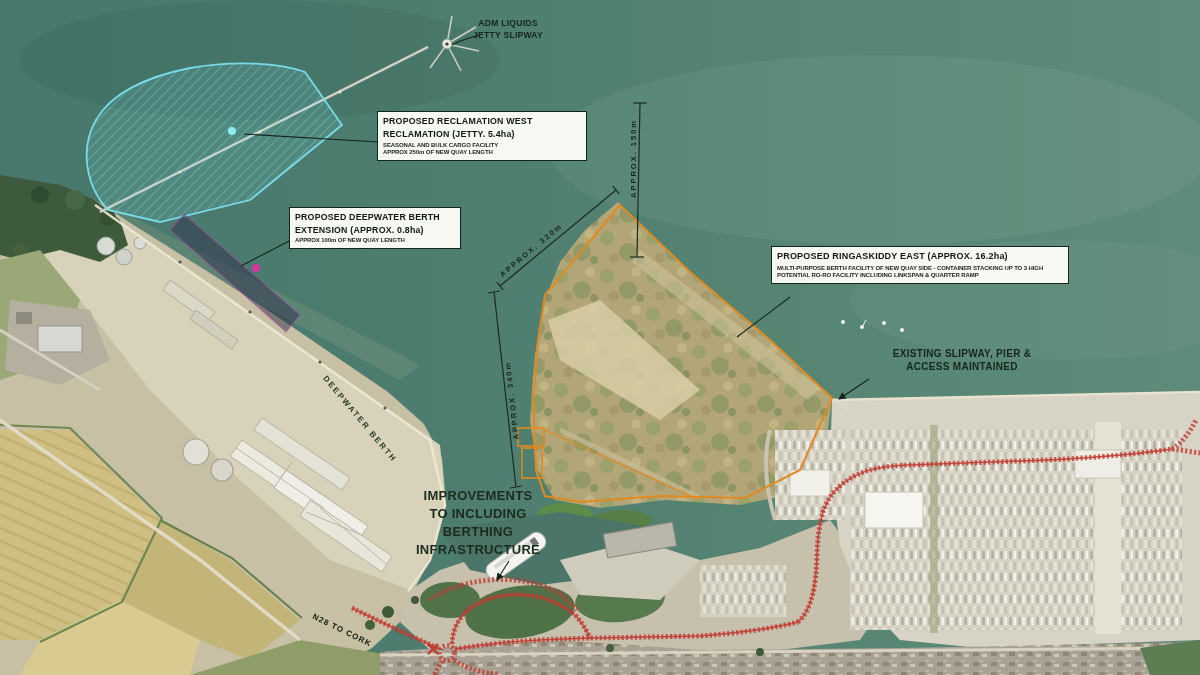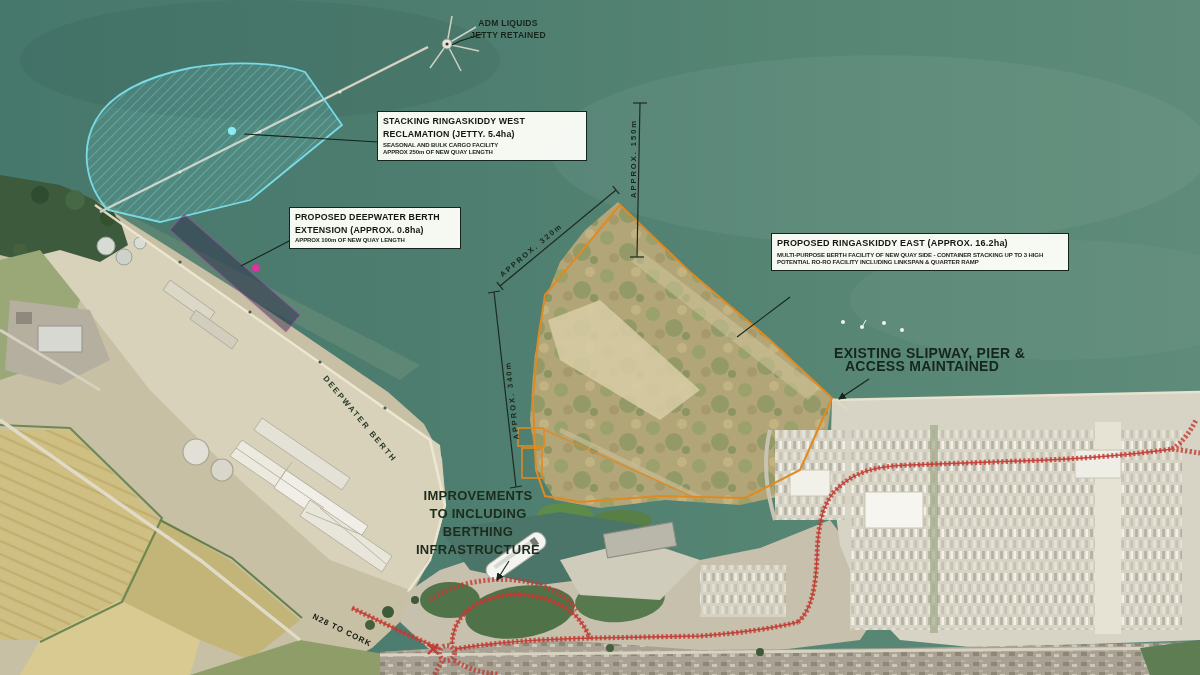--- a/index.html
+++ b/index.html
@@ -251,43 +251,43 @@
     <path d="M378,142 L244,134"></path>
     <path d="M291,240 L241,266"></path>
     <path d="M790,297 L737,337"></path>
     <path d="M869,379 L839,399" marker-end="url(#arrow)"></path>
     <path d="M509,561 L497,580" marker-end="url(#arrow)"></path>
   </g>
 </svg>
 
 <div class="lbl plain" style="left:446px;top:17px;width:124px;font-size:8.5px;line-height:12px;">
   <div>ADM LIQUIDS</div>
-  <div>JETTY RETAINED</div>
+  <div>JETTY SLIPWAY</div>
 </div>
 
 <div class="box" style="left:377px;top:111px;width:198px;">
-  <div class="t">STACKING RINGASKIDDY WEST</div>
+  <div class="t">PROPOSED RECLAMATION WEST</div>
   <div class="t">RECLAMATION (JETTY. 5.4ha)</div>
   <div class="s" style="margin-top:2px;">SEASONAL AND BULK CARGO FACILITY</div>
   <div class="s">APPROX 250m OF NEW QUAY LENGTH</div>
 </div>
 
 <div class="box" style="left:289px;top:207px;width:160px;">
   <div class="t">PROPOSED DEEPWATER BERTH</div>
   <div class="t">EXTENSION (APPROX. 0.8ha)</div>
   <div class="s" style="margin-top:1px;">APPROX 100m OF NEW QUAY LENGTH</div>
 </div>
 
-<div class="box" style="left:771px;top:233px;width:286px;">
+<div class="box" style="left:771px;top:246px;width:286px;">
   <div class="t" style="font-size:9px;">PROPOSED RINGASKIDDY EAST (APPROX. 16.2ha)</div>
   <div class="s" style="margin-top:2px;">MULTI-PURPOSE BERTH FACILITY OF NEW QUAY SIDE - CONTAINER STACKING UP TO 3 HIGH</div>
   <div class="s">POTENTIAL RO-RO FACILITY INCLUDING LINKSPAN &amp; QUARTER RAMP</div>
 </div>
 
-<div class="lbl plain" style="left:834px;top:347px;width:176px;font-size:14px;line-height:13px;">
+<div class="lbl plain" style="left:874px;top:347px;width:176px;font-size:10px;line-height:13px;">
   <div>EXISTING SLIPWAY, PIER &amp;</div>
   <div>ACCESS MAINTAINED</div>
 </div>
 
 <div class="lbl plain" style="left:396px;top:487px;width:164px;font-size:13px;line-height:18px;color:#1c2b1c;">
   <div>IMPROVEMENTS</div>
   <div>TO INCLUDING</div>
   <div>BERTHING</div>
   <div>INFRASTRUCTURE</div>
 </div>

